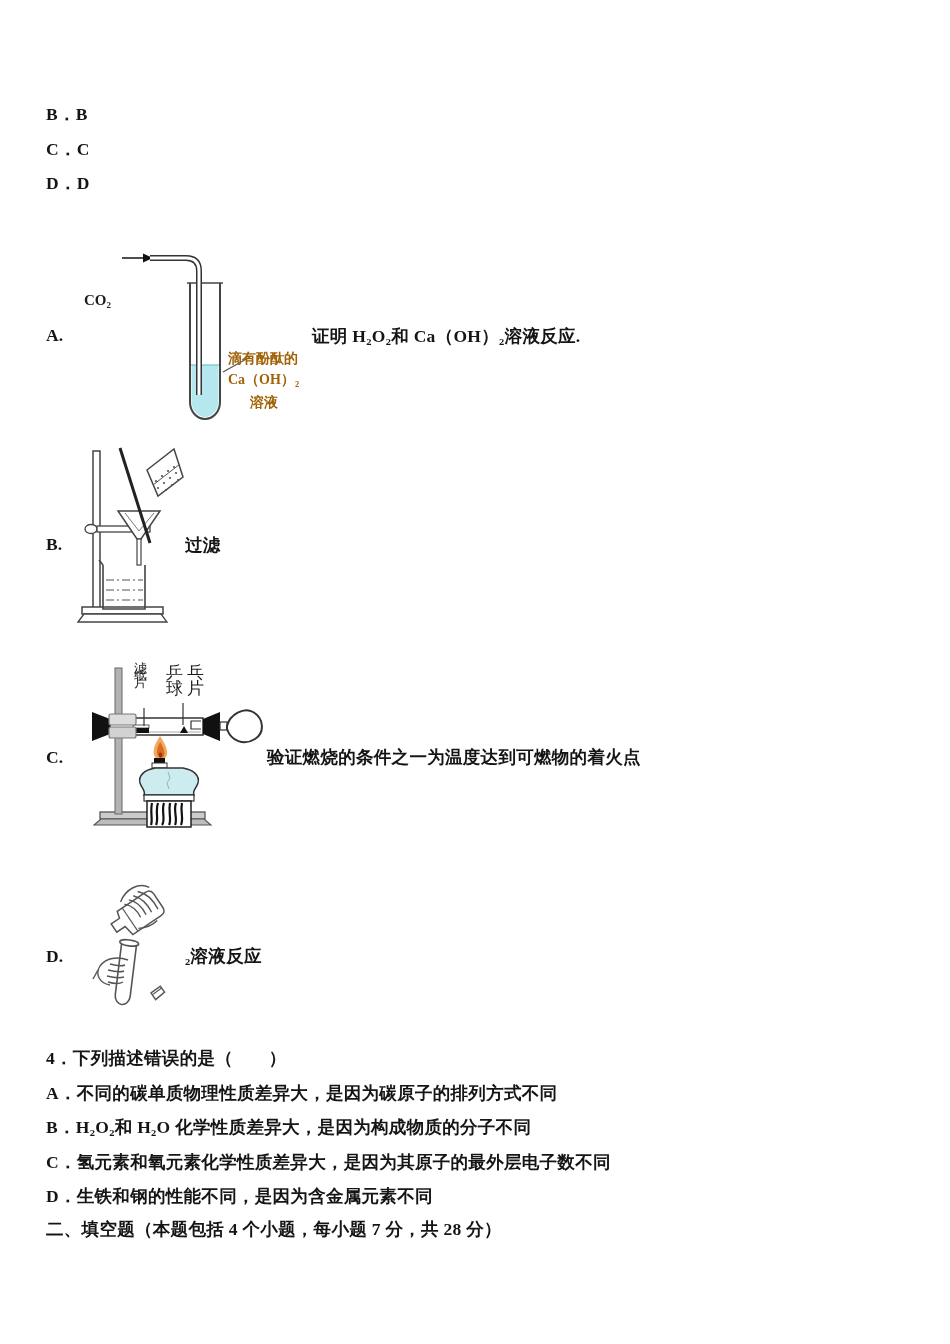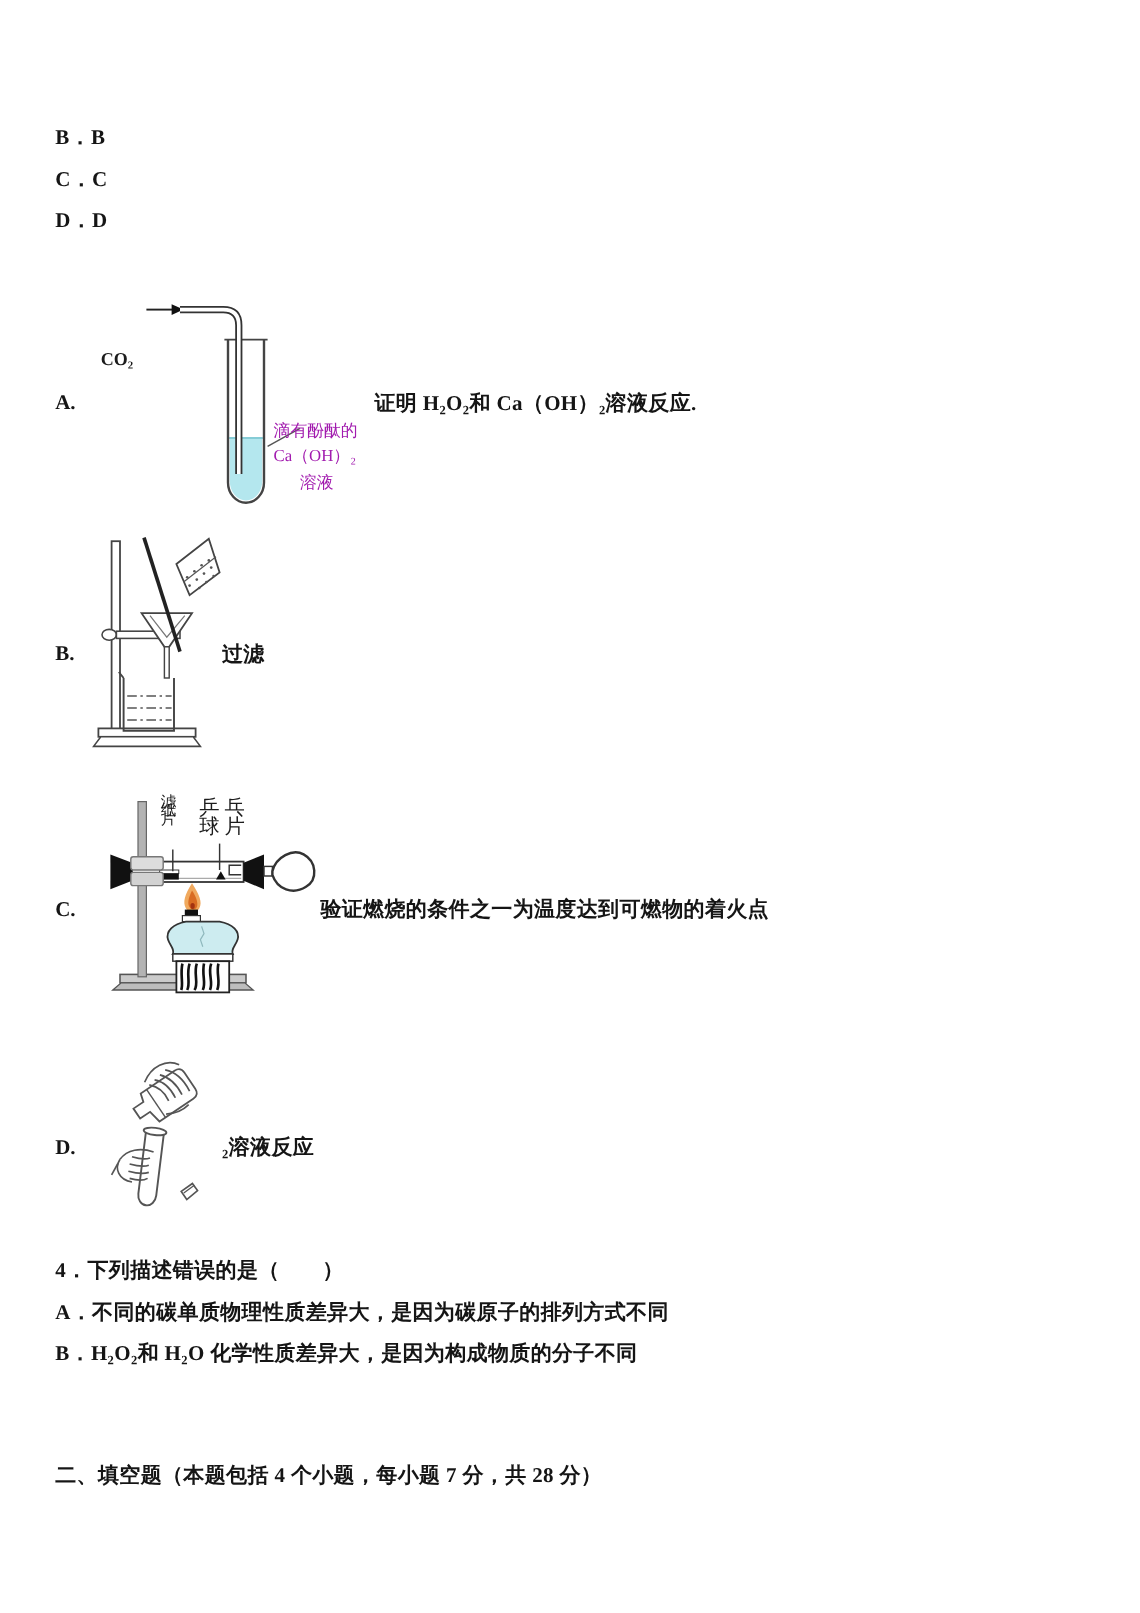--- a/index.html
+++ b/index.html
@@ -7,21 +7,21 @@
     position:relative; width:763px; height:1344px; background:#ffffff;
     font-family:"Liberation Serif","DejaVu Serif",serif; color:#151515;
     overflow:hidden;
   }
   .tline {
     position:absolute; left:46px; font-size:17.5px; font-weight:700;
     white-space:nowrap; letter-spacing:0.3px;
   }
   .letter { position:absolute; left:46px; font-size:17.5px; font-weight:700; }
   .caption { position:absolute; font-size:17.5px; font-weight:700; white-space:nowrap; letter-spacing:0.3px; }
-  .dlabel { position:absolute; font-size:14px; font-weight:400; color:#a21caf; white-space:nowrap; }
+  .dlabel { position:absolute; font-size:14px; font-weight:700; color:#a16207; white-space:nowrap; }
   .gas-label { position:absolute; font-size:15px; font-weight:700; color:#1c1c1c;margin-top:46px; }
   .vlabel {
     position:absolute; writing-mode:vertical-rl; text-orientation:upright;
     font-size:13px; font-weight:400; letter-spacing:7px; color:#1c1c1c;
   }
   .pp-label { position:absolute; width:42px; font-size:17px; font-weight:400; line-height:16px; letter-spacing:4px; color:#1c1c1c; }
   .pp-label span { display:block; }
   svg { position:absolute; overflow:visible; }
 </style>
 </head>
@@ -187,16 +187,18 @@
       <path d="M0,3 L11,0 L13,7 L2,11 Z" fill="#fff" stroke="#555" stroke-width="1.4"></path>
       <line x1="1.5" y1="5" x2="12" y2="2" stroke="#555" stroke-width="1.1"></line>
     </g>
   </svg>
   <span class="letter" style="top:946px">D.</span>
   <span class="caption" style="left:185px;top:944px">₂溶液反应</span>
 
   <div class="tline" style="top:1046px">4．下列描述错误的是（　　）</div>
   <div class="tline" style="top:1081px">A．不同的碳单质物理性质差异大，是因为碳原子的排列方式不同</div>
   <div class="tline" style="top:1115px">B．H₂O₂和 H₂O 化学性质差异大，是因为构成物质的分子不同</div>
+  <div class="tline" style="top:1150px">C．氢元素和氧元素化学性质差异大，是因为其原子的最外层电子数不同</div>
+  <div class="tline" style="top:1184px">D．生铁和钢的性能不同，是因为含金属元素不同</div>
 
   <div class="tline" style="top:1217px">二、填空题（本题包括 4 个小题，每小题 7 分，共 28 分）</div>
 
 </div>
 
 </body></html>

